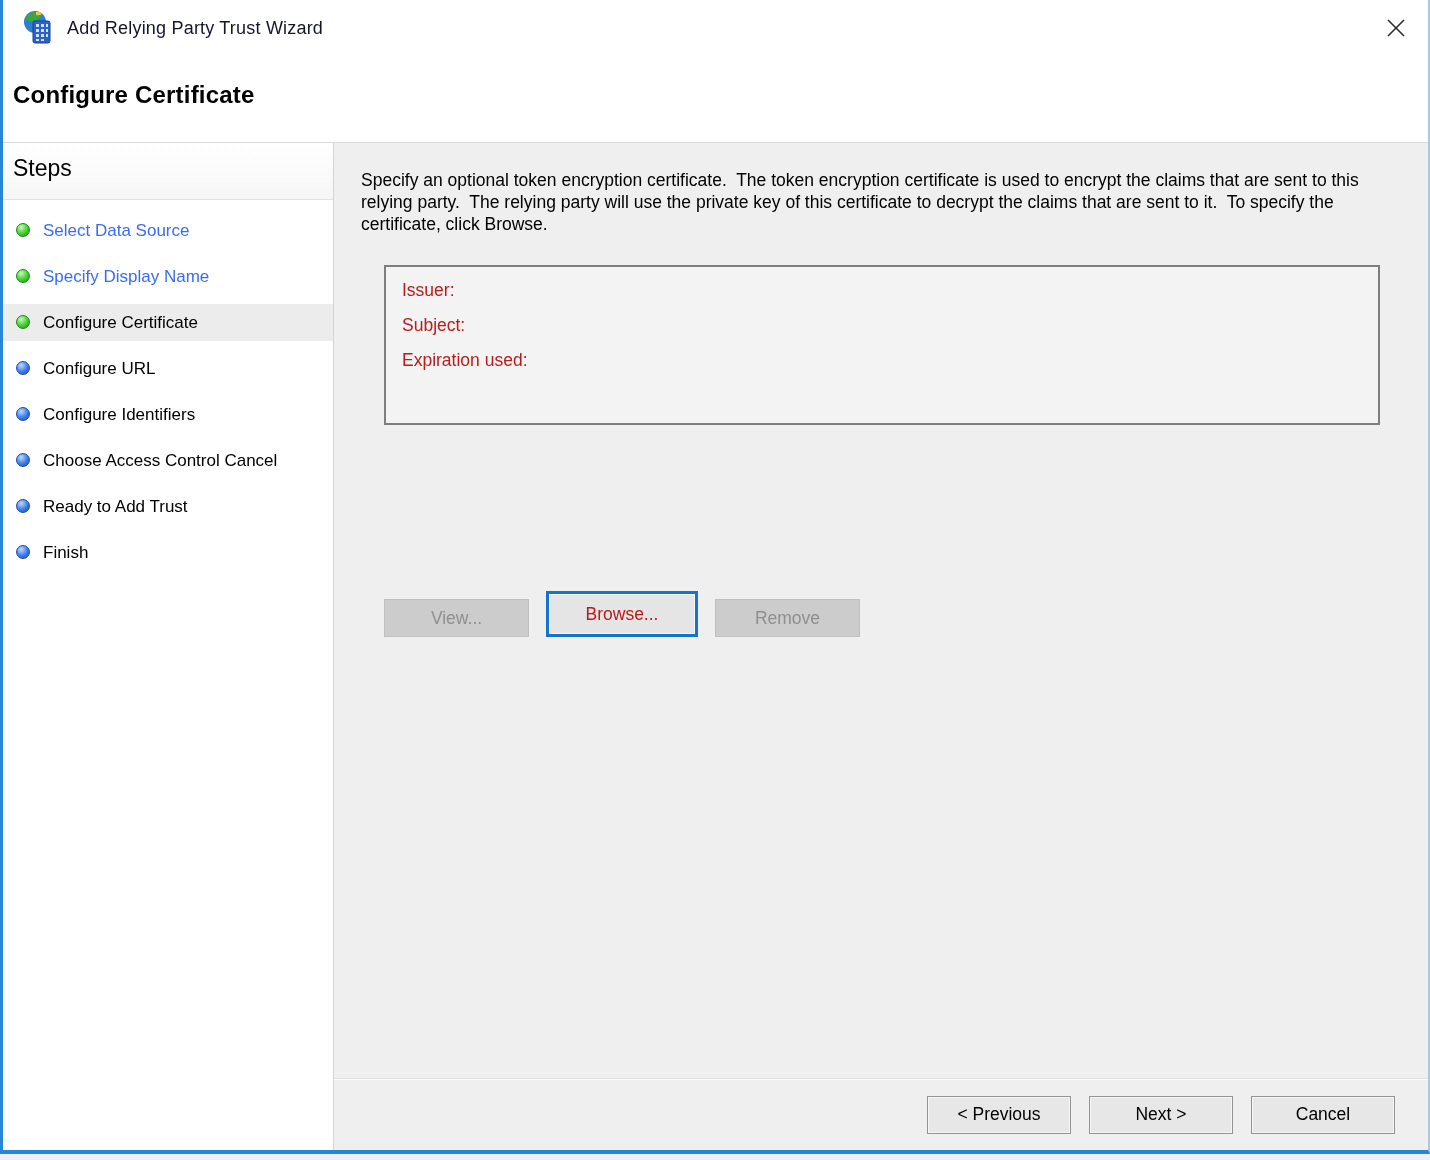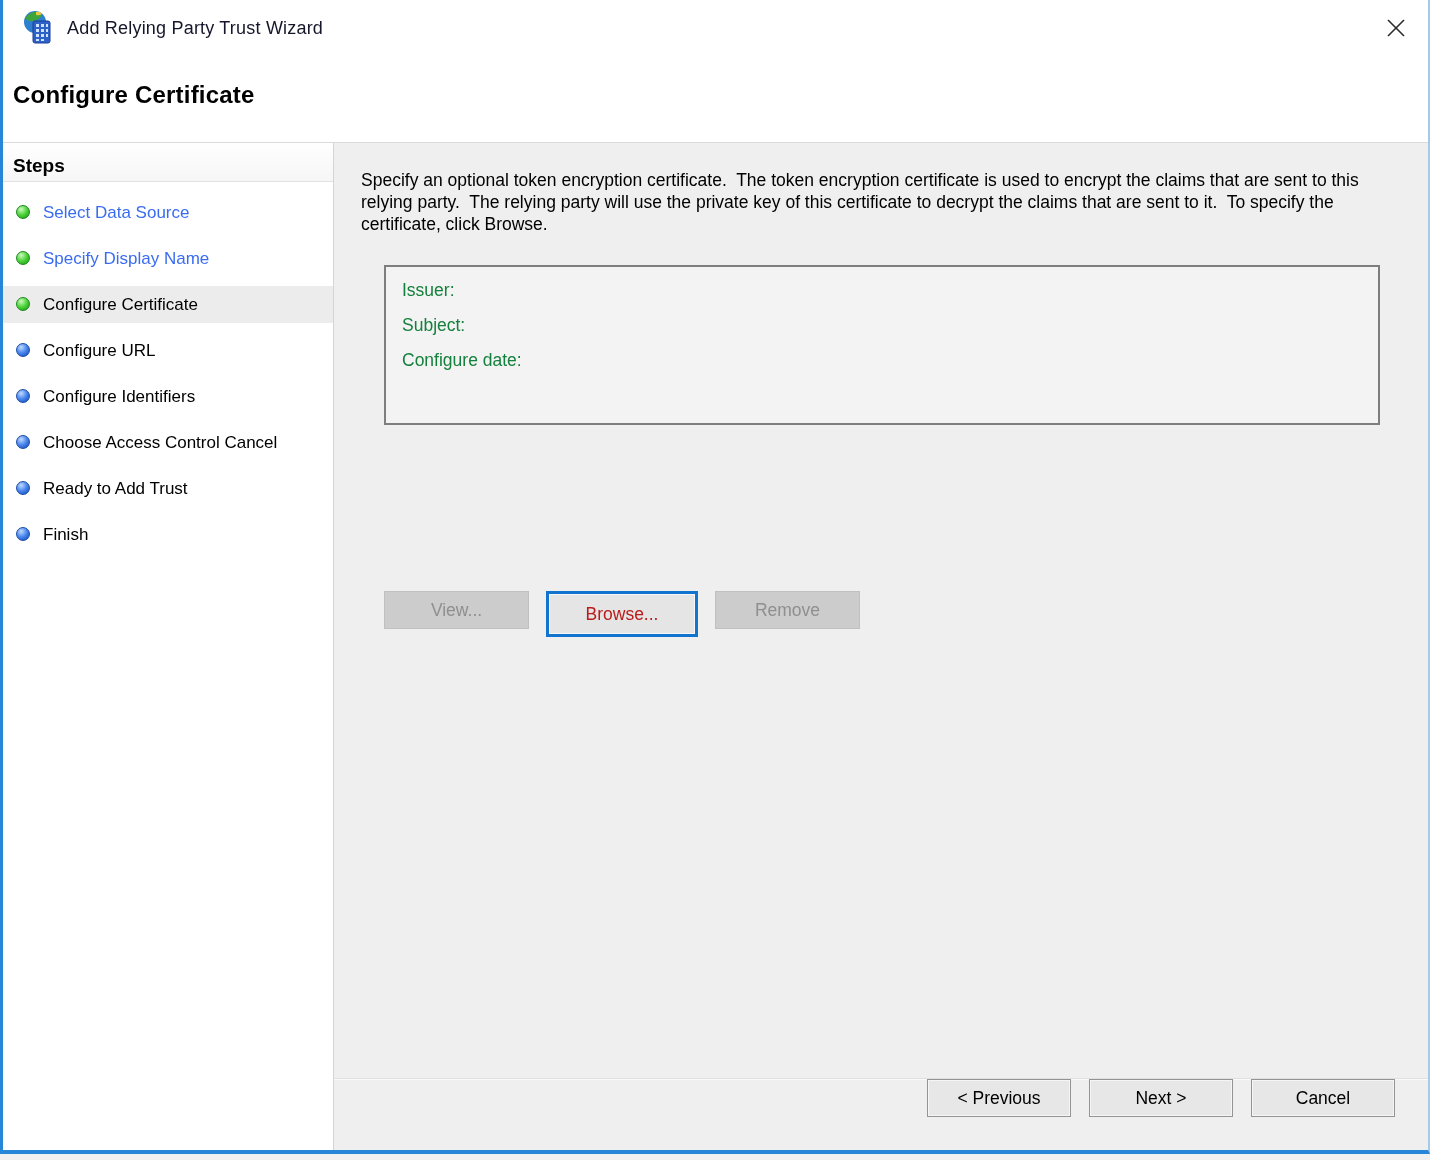--- a/index.html
+++ b/index.html
@@ -33,22 +33,22 @@
   
   .page-heading-band { height:86px; background:#fff; padding:25px 0 0 10px; }
   .page-heading { font-size:24px; font-weight:bold; color:#000; letter-spacing:.2px; }
 
   
   .content { position:absolute; top:142px; left:0; right:0; bottom:0; border-top:1px solid #dadada; display:flex; background:#fff; }
 
   
   .sidebar { width:331px; flex:none; background:#fff; border-right:1px solid #d5d5d5; }
   .steps-heading {
-    font-size:19px; font-weight:bold; color:#000;
-    padding:12px 0 4px 10px;
+    font-size:23px; font-weight:normal; color:#000;
+    padding:12px 0 17px 10px;
     background:linear-gradient(#ffffff,#f6f6f6);
     border-bottom:1px solid #e2e2e2;
   }
   .steps-list { list-style:none; margin-top:12px; }
   .step { display:flex; align-items:flex-start; gap:13px; padding:8px 10px 8px 13px; margin-bottom:9px; font-size:17px; }
   .step.current { background:#ececec; }
   .bullet { width:14px; height:14px; border-radius:50%; flex:none; margin-top:3px; }
   .bullet.done { background:radial-gradient(circle at 35% 28%, #cdf8c3 0%, #4fd43a 48%, #23a41f 85%); border:1px solid #1d8a1a; }
   .bullet.todo { background:radial-gradient(circle at 35% 28%, #c0dafc 0%, #4a86ee 48%, #1f57c4 85%); border:1px solid #1c4da8; }
   .step-label { line-height:21px; max-width:235px; color:#000; }
@@ -57,36 +57,36 @@
   
   .main { position:relative; flex:1; background:#efefef; }
   .description {
     position:absolute; left:27px; top:26px; width:1046px;
     font-size:17.5px; line-height:22px; color:#000; white-space:pre-wrap;
   }
   .cert-box {
     position:absolute; left:50px; top:122px; width:996px; height:160px;
     background:#f3f3f3; border:2px solid #7e7e7e; padding:13px 16px 0 16px;
   }
-  .cert-field { font-size:17.5px; margin-bottom:14px; color:#15803d; }
+  .cert-field { font-size:17.5px; margin-bottom:14px; color:#b91c1c; }
   .cert-value { margin-left:8px; }
 
-  .cert-buttons { position:absolute; left:50px; top:448px; height:46px; display:flex; align-items:flex-start; gap:17px; }
+  .cert-buttons { position:absolute; left:50px; top:448px; height:46px; display:flex; align-items:flex-end; gap:17px; }
   .btn { font-family:"Liberation Sans", sans-serif; font-size:17.5px; text-align:center; cursor:default; }
   .btn-disabled { width:145px; height:38px; background:#cccccc; border:1px solid #c0c0c0; color:#8f8f8f; }
   .btn-browse {
     width:152px; height:46px; background:#e5e5e5; color:#b91c1c;
     border:3px solid #1274cf; box-shadow:inset 0 0 0 1px #f7f7f7;
   }
 
   
   .footer {
     position:absolute; left:0; right:0; bottom:0; height:72px;
     background:#efefef; border-top:1px solid #e0e0e0; box-shadow:inset 0 1px 0 #fafafa;
-    display:flex; align-items:flex-start; justify-content:flex-end; gap:18px; padding-right:33px;
+    display:flex; align-items:center; justify-content:flex-end; gap:18px; padding-right:33px;
   }
   .btn-footer {
     width:144px; height:38px; background:#e7e7e7; color:#000;
     border:1px solid #949494; box-shadow:inset 0 0 0 1px #f5f5f5;
   }
 </style>
 </head>
 <body>
 
 <div class="screen">
@@ -170,21 +170,21 @@
         <div class="description">Specify an optional token encryption certificate.  The token encryption certificate is used to encrypt the claims that are sent to this relying party.  The relying party will use the private key of this certificate to decrypt the claims that are sent to it.  To specify the certificate, click Browse.</div>
 
         <div class="cert-box">
           <div class="cert-field">
             <span>Issuer:</span><span class="cert-value"></span>
           </div>
           <div class="cert-field">
             <span>Subject:</span><span class="cert-value"></span>
           </div>
           <div class="cert-field">
-            <span>Configure date:</span><span class="cert-value"></span>
+            <span>Expiration used:</span><span class="cert-value"></span>
           </div>
         </div>
 
         <div class="cert-buttons">
           <button class="btn btn-disabled" disabled="">View...</button>
           <button class="btn btn-browse">Browse...</button>
           <button class="btn btn-disabled" disabled="">Remove</button>
         </div>
 
         <div class="footer">

